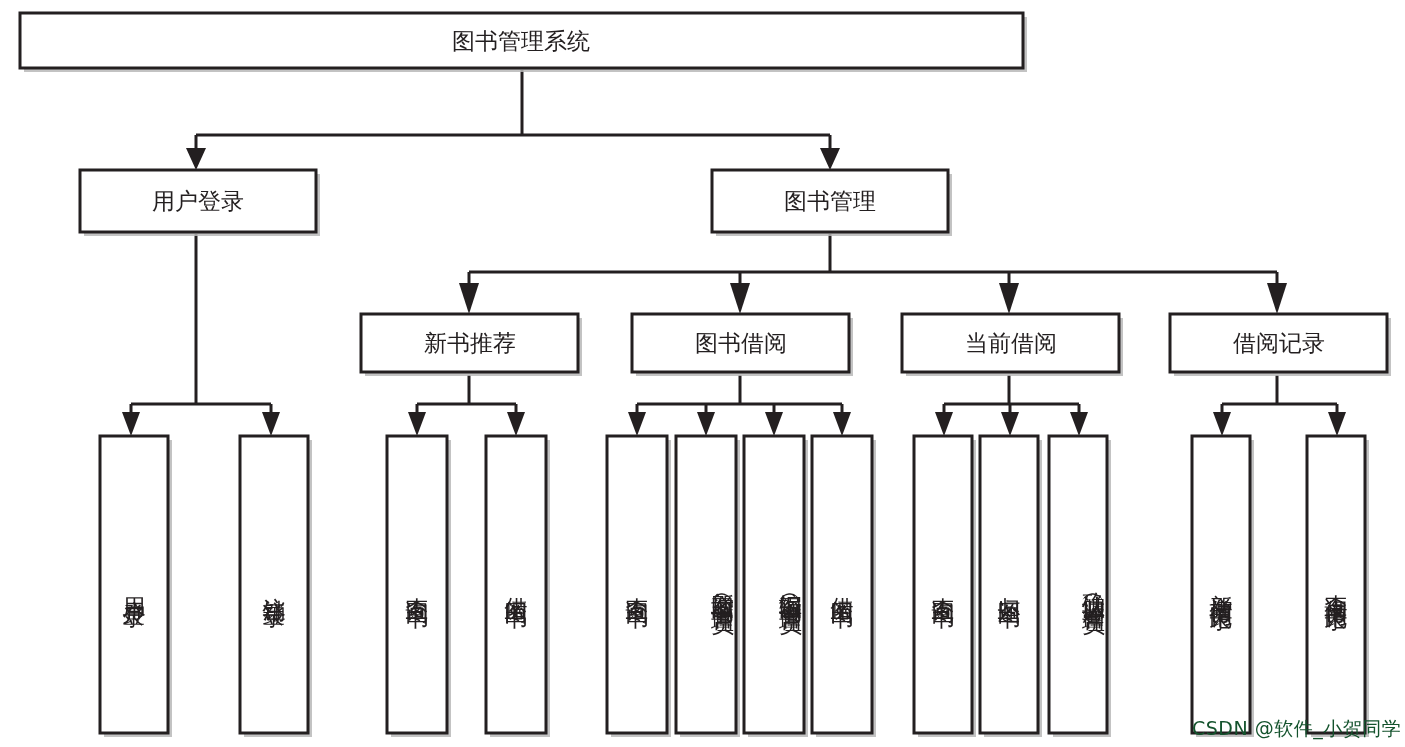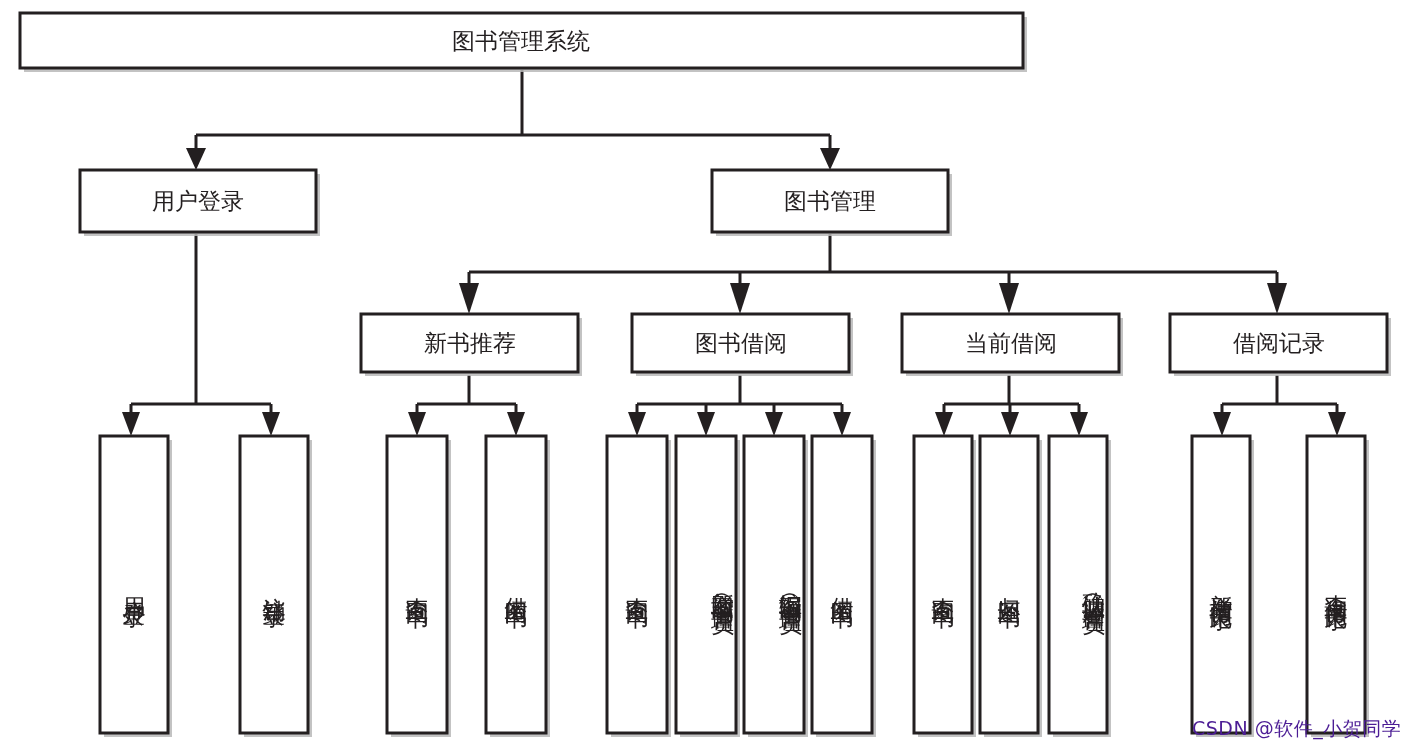--- a/index.html
+++ b/index.html
@@ -64,21 +64,21 @@
     color: #231f20;
     letter-spacing: 3px;
     white-space: nowrap;
     text-align: center;
     pointer-events: none;
   }
   .watermark {
     position: absolute;
     font-family: "DejaVu Sans", "Liberation Sans", sans-serif;
     font-size: 19px;
-    color: #4c1d95;
+    color: #14532d;
     white-space: nowrap;
     letter-spacing: 0.5px;
   }
 </style>
 </head>
 <body>
 
 <div id="diagram-root">
 
   <svg class="diagram-canvas" viewBox="0 0 1405 747">

